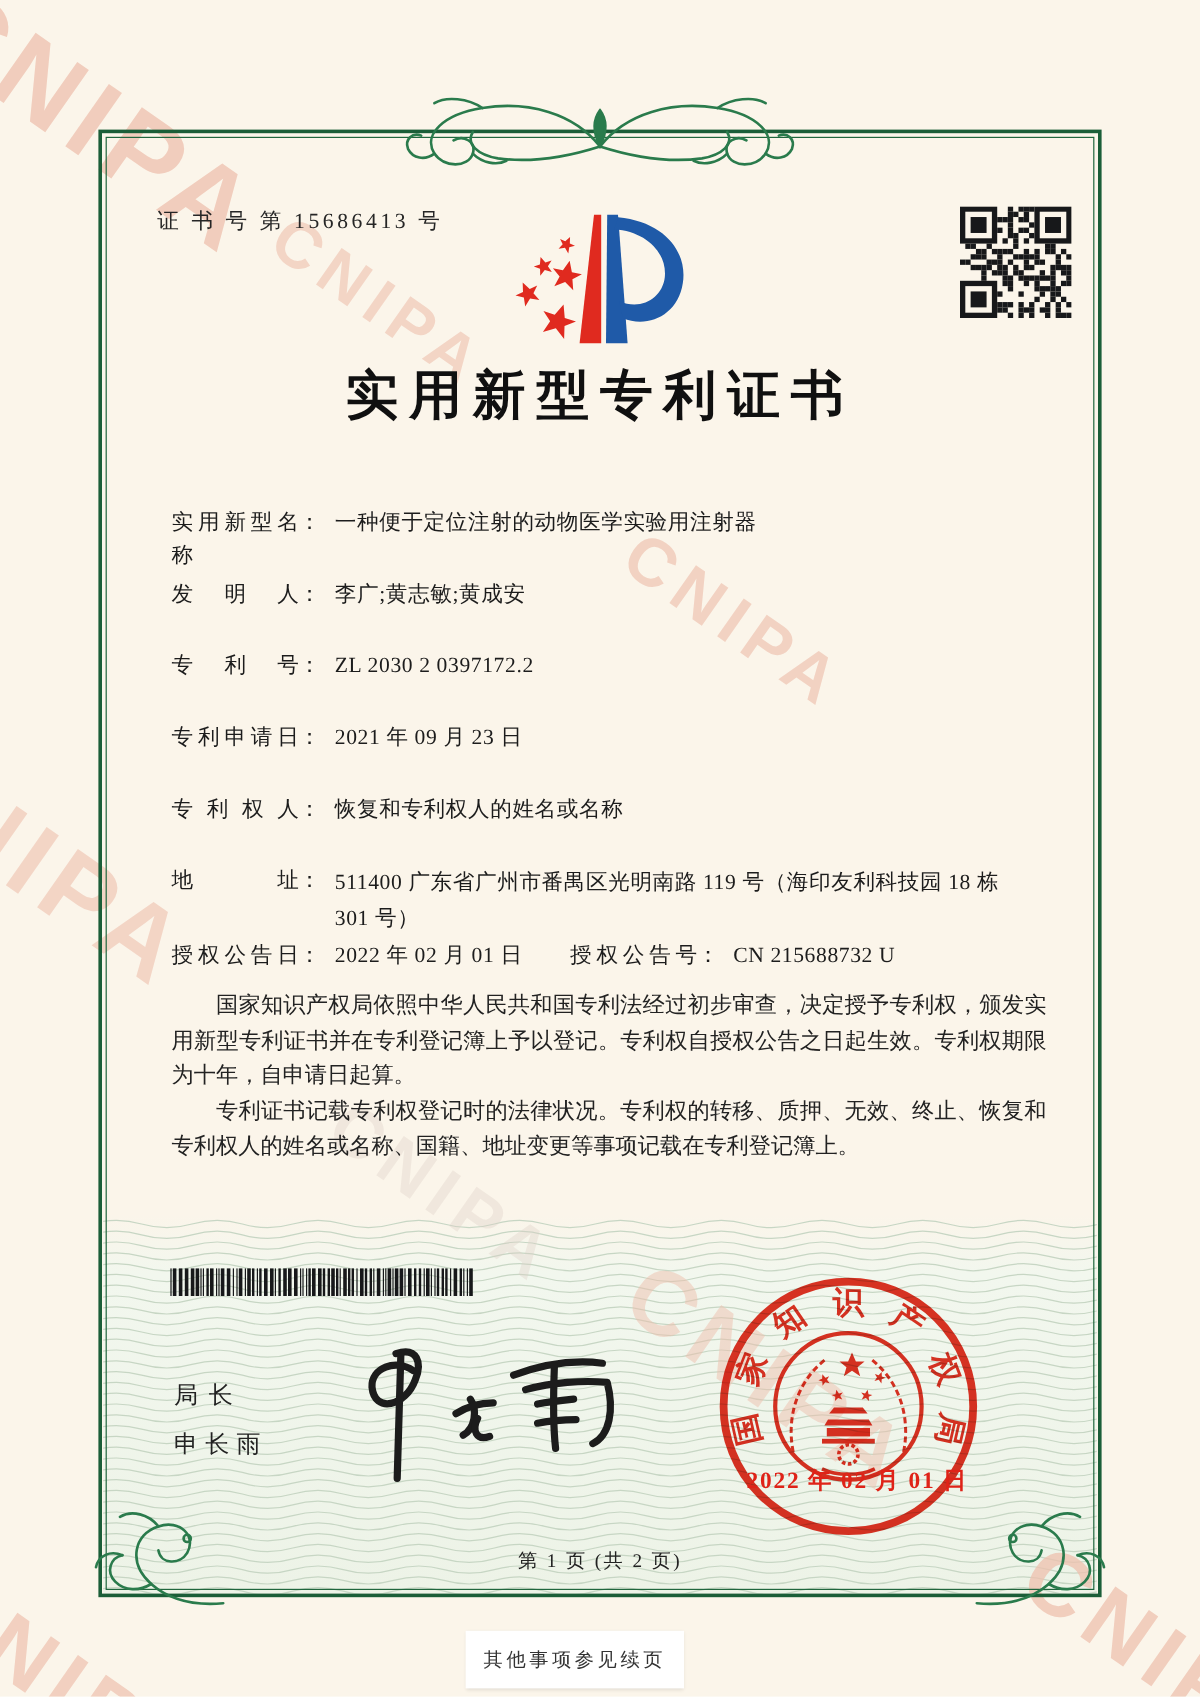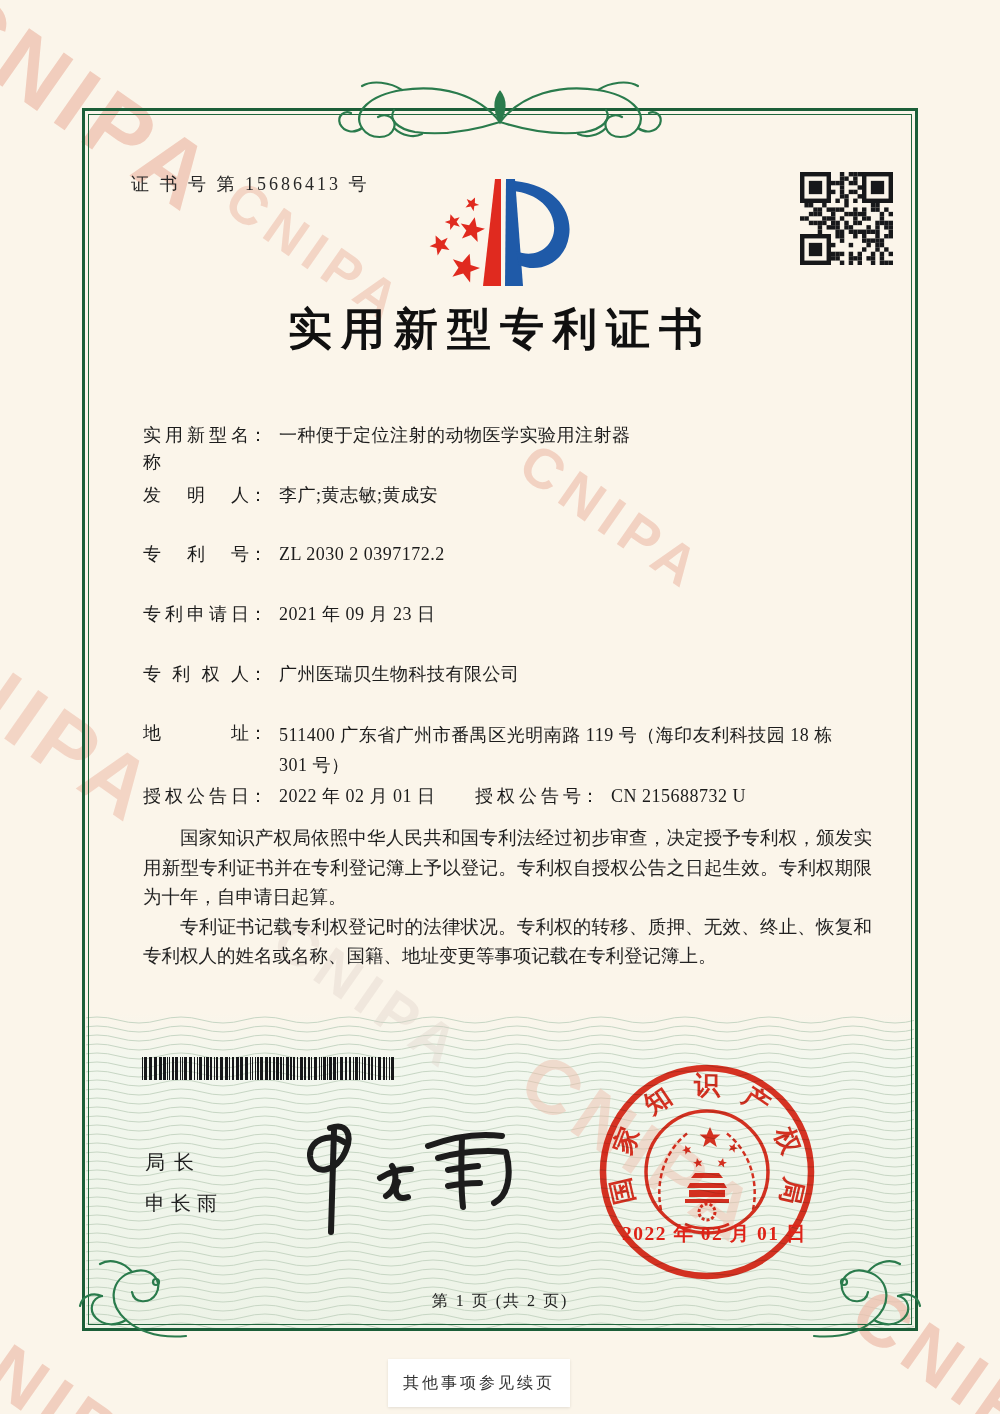--- a/index.html
+++ b/index.html
@@ -366,21 +366,21 @@
     <span class="fvalue">ZL 2030 2 0397172.2</span>
   </div>
   <div class="row" style="top:601px;">
     <span class="flabel">专利申请日</span>
       <span class="colon">：</span>
     <span class="fvalue">2021 年 09 月 23 日</span>
   </div>
   <div class="row" style="top:661px;">
     <span class="flabel">专利权人</span>
       <span class="colon">：</span>
-    <span class="fvalue">广州医瑞贝生物科技有限公司</span>
+    <span class="fvalue">恢复和专利权人的姓名或名称</span>
   </div>
   <div class="row" style="top:720px;">
     <span class="flabel">地址</span>
       <span class="colon">：</span>
     <span class="fvalue addr">511400 广东省广州市番禺区光明南路 119 号（海印友利科技园 18 栋 301 号）</span>
   </div>
   <div class="row" style="top:783px;align-items:center;">
     <span class="flabel">授权公告日</span>
       <span class="colon">：</span>
     <span class="fvalue">2022 年 02 月 01 日</span>

